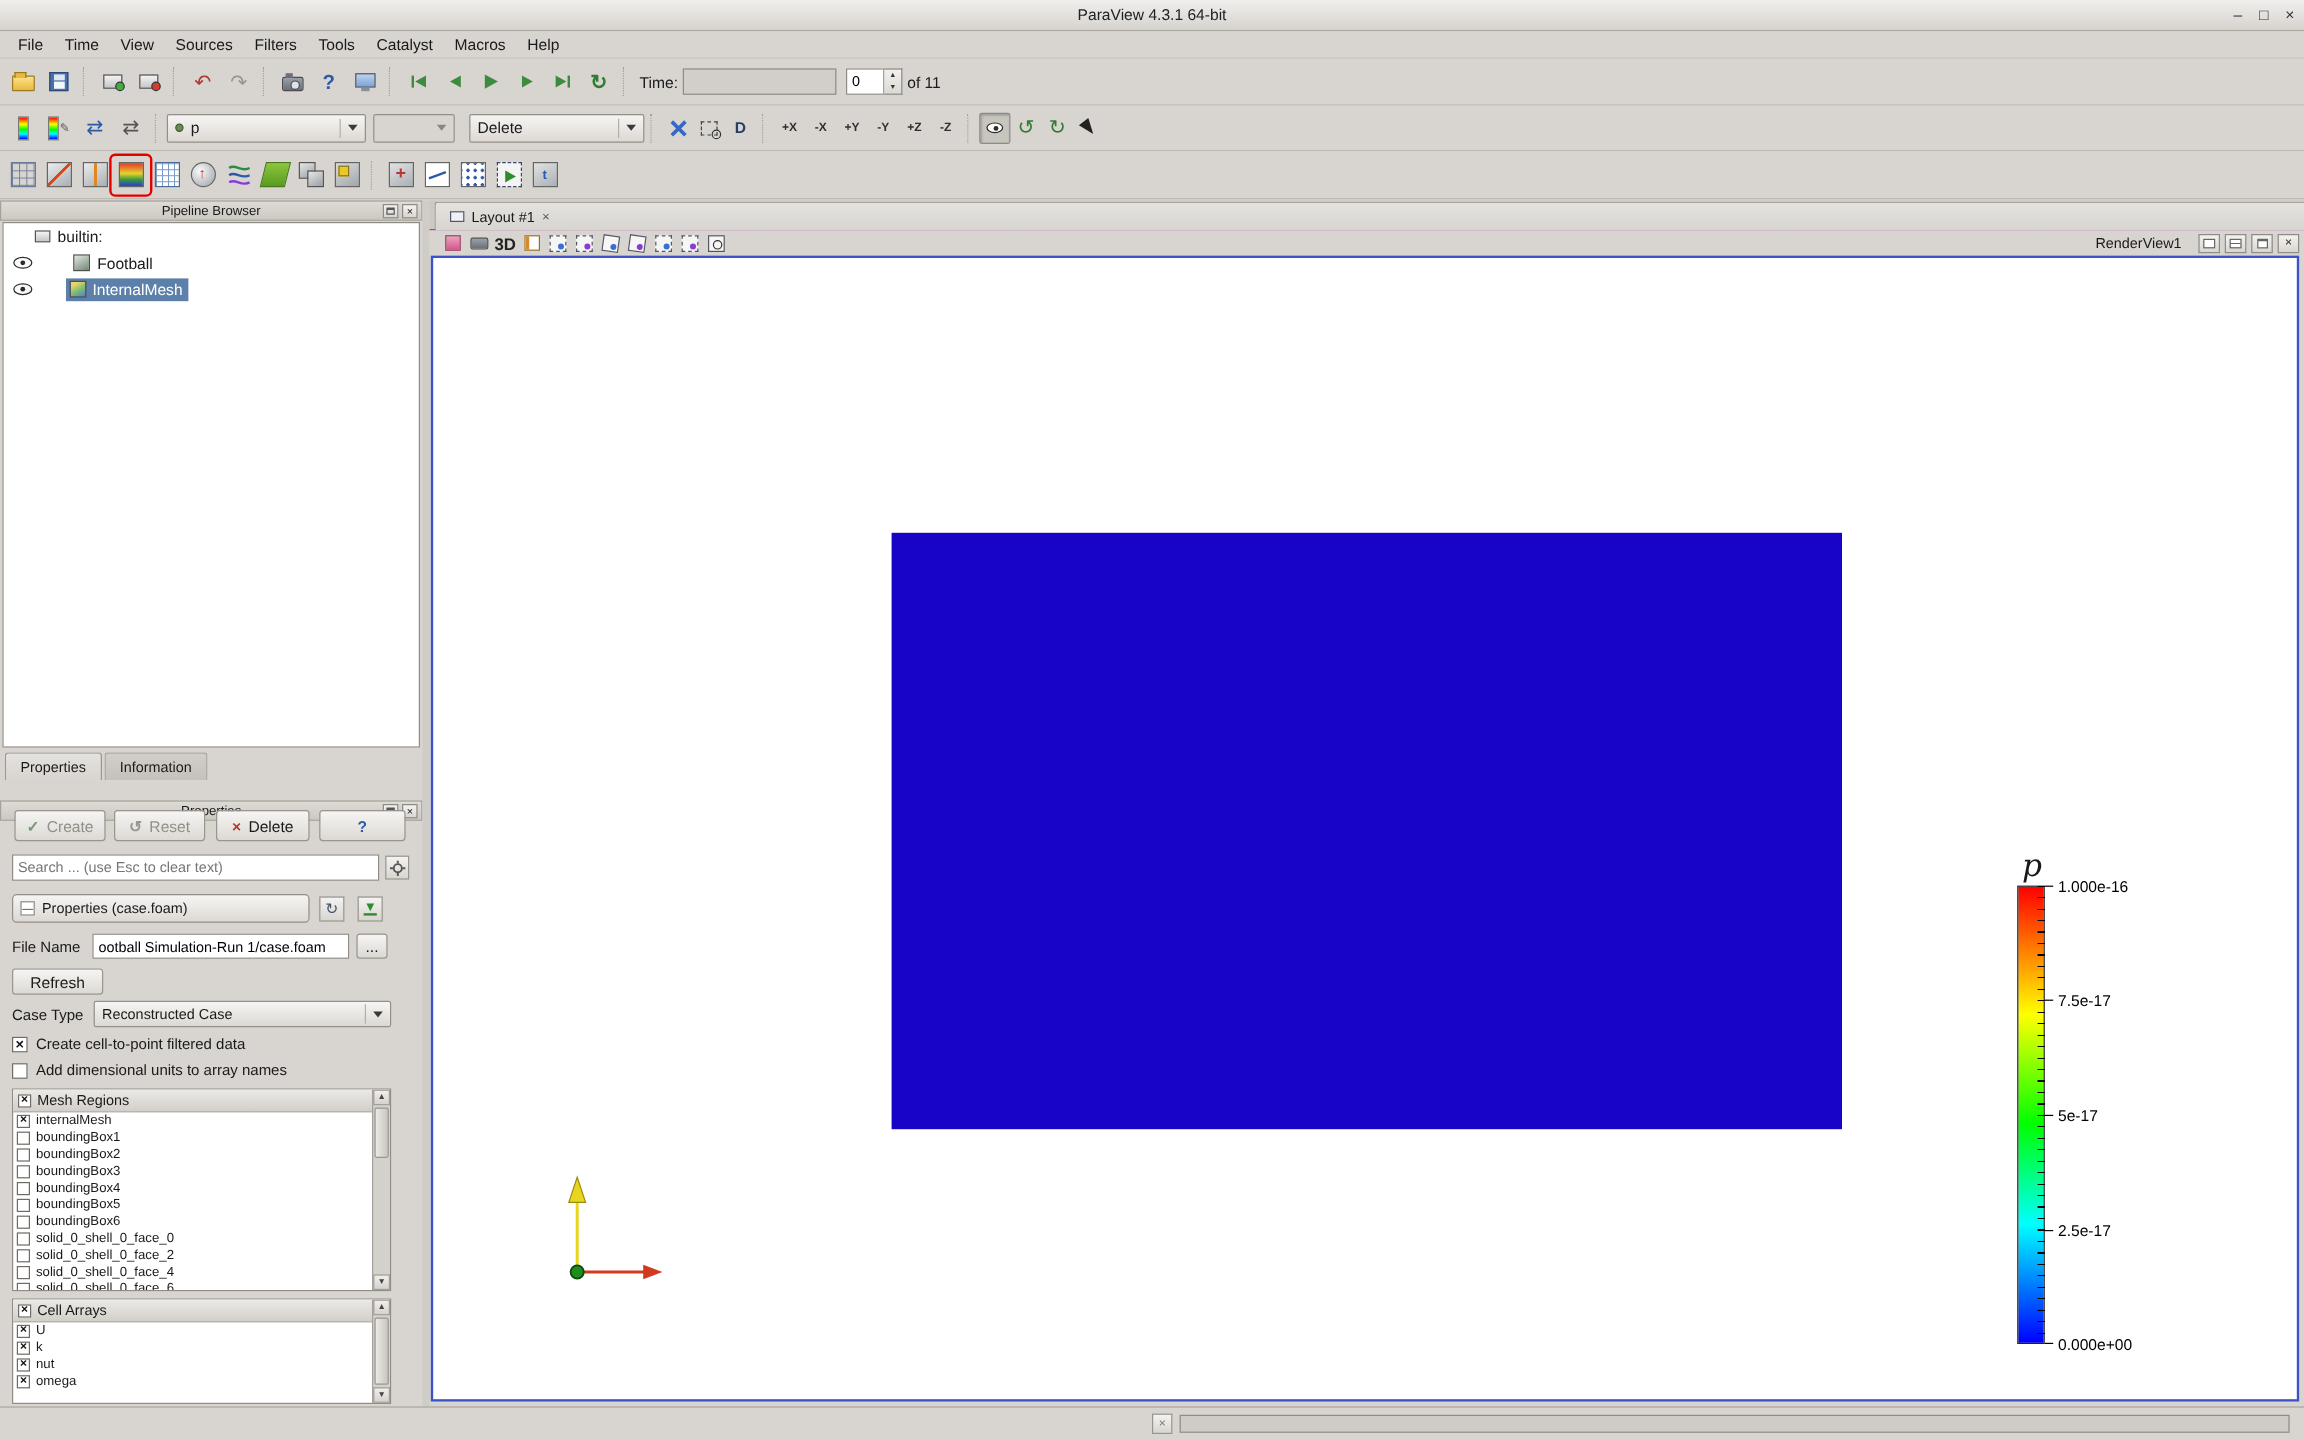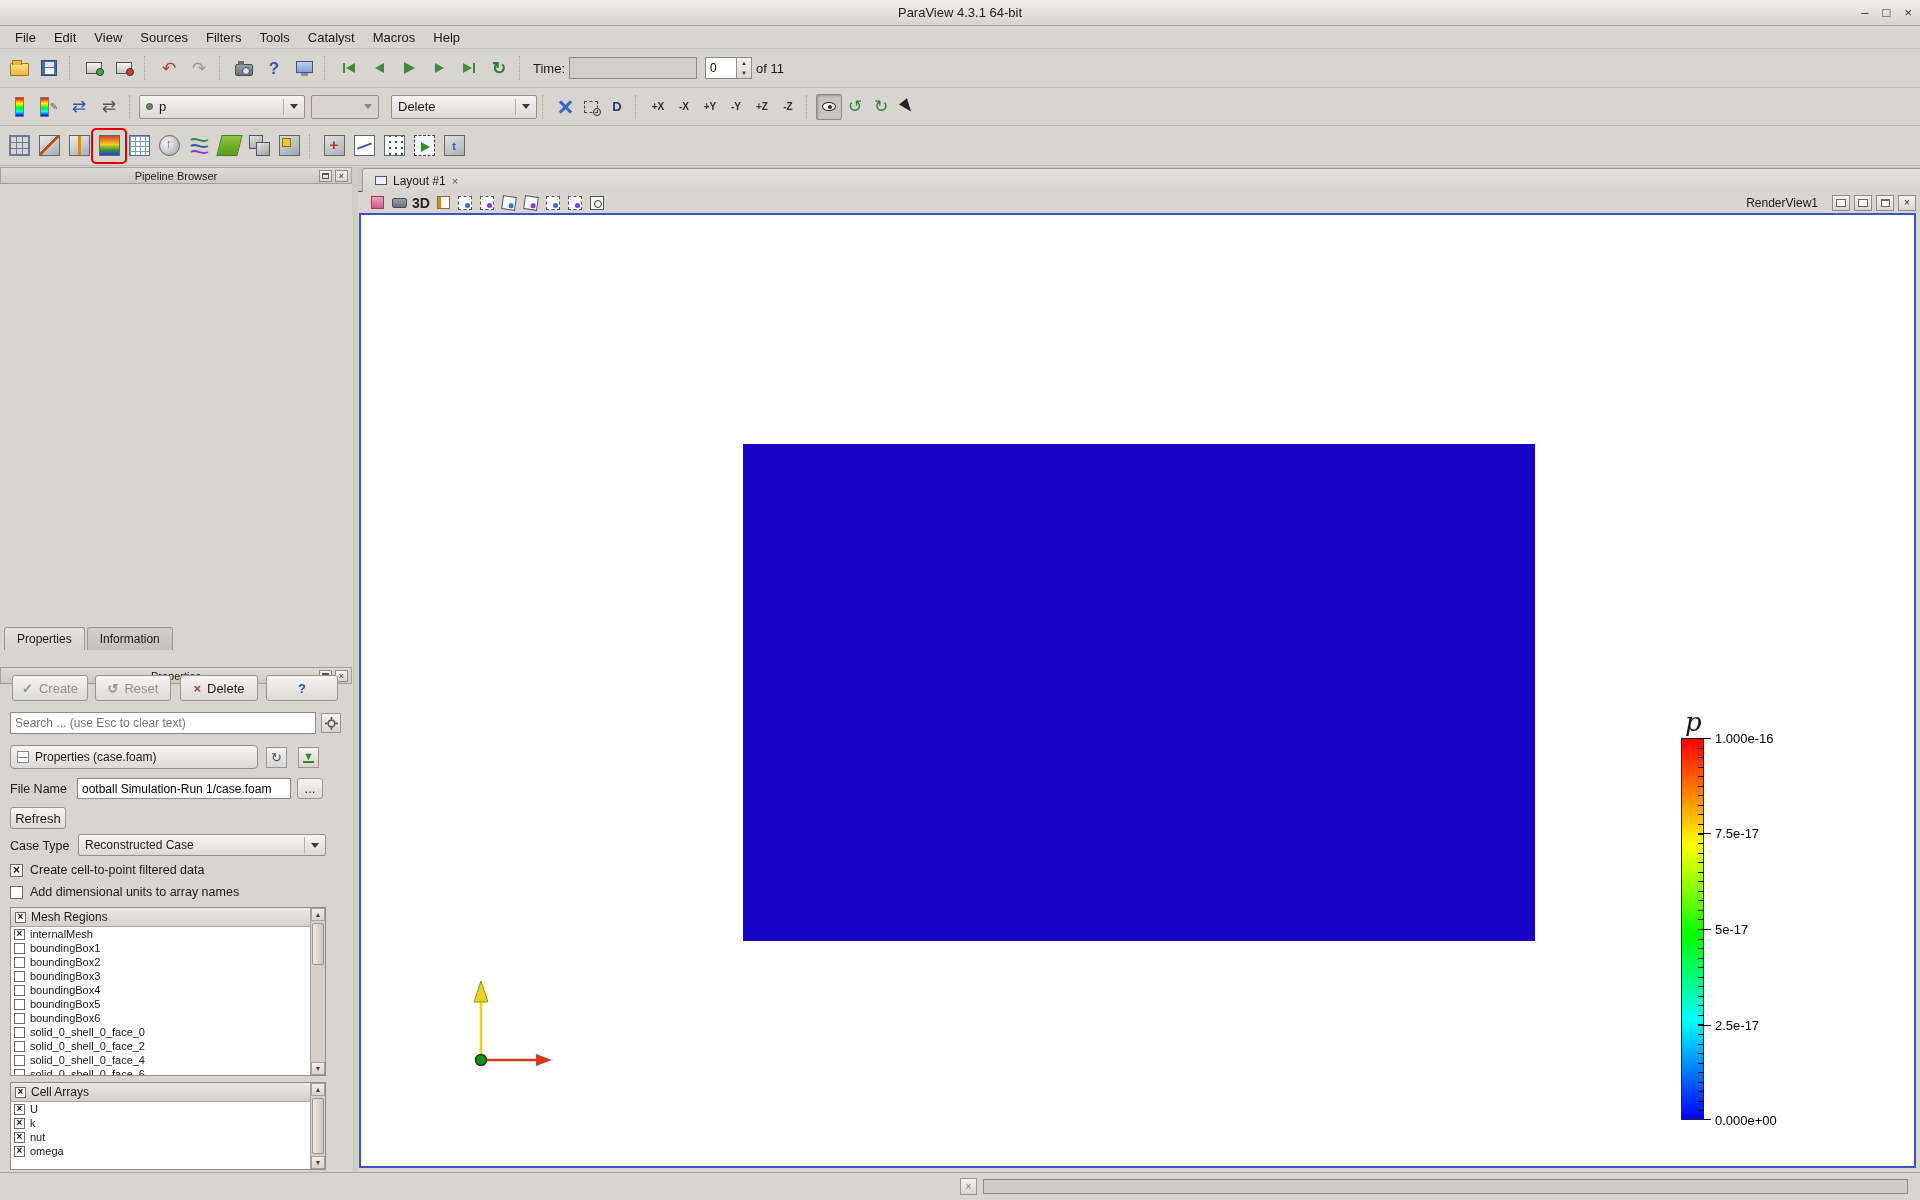--- a/index.html
+++ b/index.html
@@ -147,21 +147,21 @@
     <span>ParaView 4.3.1 64-bit</span>
     <div class="win-controls">
       <span>–</span>
       <span>□</span>
       <span>×</span>
     </div>
   </div>
 
   <div class="menubar abs">
     <span class="menu-item">File</span>
-    <span class="menu-item">Edit</span>
+    <span class="menu-item">Time</span>
     <span class="menu-item">View</span>
     <span class="menu-item">Sources</span>
     <span class="menu-item">Filters</span>
     <span class="menu-item">Tools</span>
     <span class="menu-item">Catalyst</span>
     <span class="menu-item">Macros</span>
     <span class="menu-item">Help</span>
   </div>
 
   <div class="toolbar abs" style="left:0;top:49px;width:1920px;height:39px">
@@ -361,20 +361,40 @@
 
   <div class="dock-title abs" style="left:0;top:167px;width:352px;height:17px">
     <span>Pipeline Browser</span>
     <div class="dock-btns">
       <span class="dock-btn">
           <span class="float-glyph"></span>
         </span>
       <span class="dock-btn">
           <span>×</span>
         </span>
+    </div>
+  </div>
+  <div class="tree abs" style="left:2px;top:185px;width:348px;height:438px">
+    <div class="tree-row" style="padding-left:26px">
+      <span class="i-server sm"></span>
+      <span>builtin:</span>
+    </div>
+    <div class="tree-row">
+      <span class="eye"></span>
+      <span style="width:22px"></span>
+      <span class="cube cube-a"></span>
+      <span>Football</span>
+    </div>
+    <div class="tree-row">
+      <span class="eye"></span>
+      <span style="width:16px"></span>
+      <span class="sel-wrap">
+        <span class="cube cube-b"></span>
+        <span>InternalMesh</span>
+      </span>
     </div>
   </div>
 
   <div class="abs flex" style="left:4px;top:626px;height:24px">
     <div class="tab active">
         <span>Properties</span>
       </div>
     <div class="tab">
         <span>Information</span>
       </div>
@@ -432,21 +452,21 @@
     <div class="abs flex" style="left:298px;top:80px;width:21px;height:21px;border:1px solid #999690;background:linear-gradient(#f4f3f1,#d9d6d1);justify-content:center">
       <span style="color:#2e8b2e;font-size:11px;line-height:9px;border-bottom:2px solid #2e8b2e">▼</span>
     </div>
 
     <span class="abs" style="left:10px;top:115px;font-size:12.5px">File Name</span>
     <input class="sunken abs" style="left: 77px; top: 111px; width: 214px; height: 21px;" value="ootball Simulation-Run 1/case.foam">
     <div class="pbtn abs" style="left:297px;top:111px;width:26px;height:21px">
       <span>...</span>
     </div>
 
-    <div class="pbtn abs" style="left:10px;top:140px;width:56px;height:22px">
+    <div class="pbtn abs" style="left:10px;top:140px;width:76px;height:22px">
       <span>Refresh</span>
     </div>
 
     <span class="abs" style="left:10px;top:172px;font-size:12.5px">Case Type</span>
     <div class="combo abs" style="left:78px;top:167px;width:248px;height:22px">
       <span style="font-size:12px">Reconstructed Case</span>
       <span class="spacer"></span>
         <span class="combo-sep"></span>
         <span class="tri-down"></span>
     </div>

